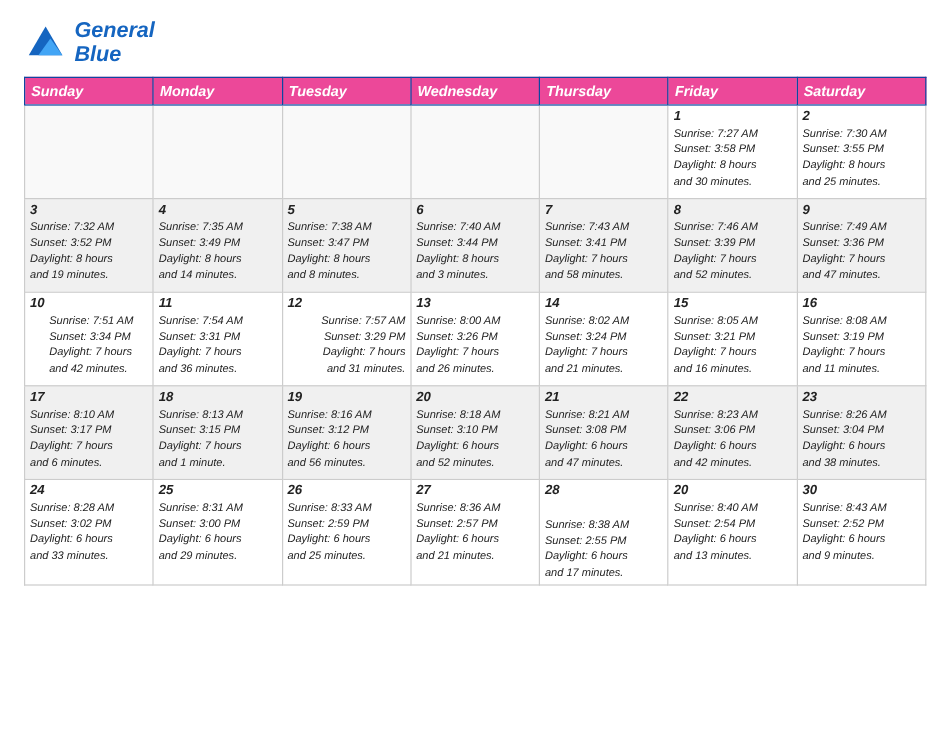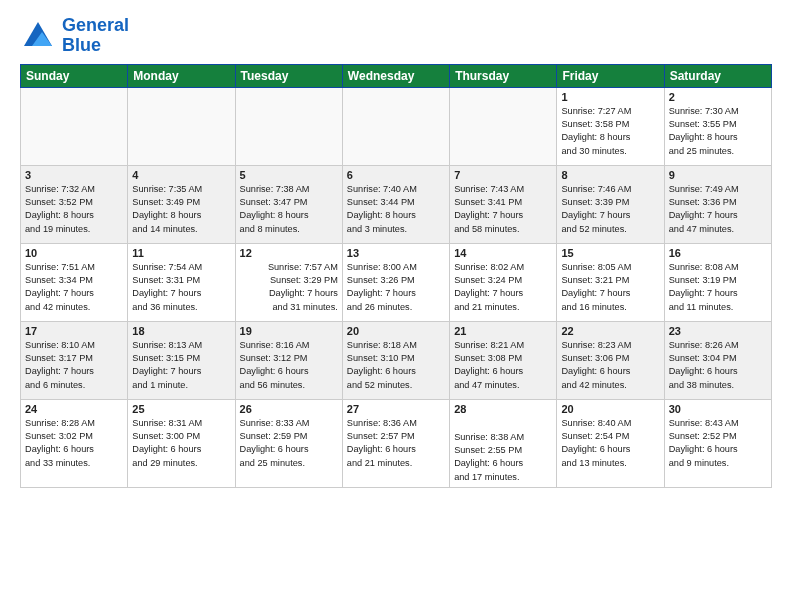--- a/index.html
+++ b/index.html
@@ -7,20 +7,21 @@
       font-family: Arial, sans-serif;
       background: #fff;
       width: 792px;
       height: 612px;
       overflow: hidden;
     }
     .page {
       width: 792px;
       height: 496px;
       padding: 16px 20px 10px 20px;
+      font-style: italic;
     }
     .header-row {
       display: flex;
       align-items: flex-start;
       justify-content: space-between;
       margin-bottom: 8px;
     }
     .logo {
       display: flex;
       align-items: center;
@@ -51,21 +52,21 @@
     .location {
       font-size: 15px;
       color: #333;
     }
     .calendar {
       width: 100%;
       border-collapse: collapse;
       table-layout: fixed;
     }
     .calendar th {
-      background: #15803d;
+      background: #ec4899;
       color: #fff;
       font-size: 12px;
       font-weight: bold;
       text-align: left;
       padding: 4px 5px;
       border: 1px solid #0d47a1;
     }
     .calendar td {
       vertical-align: top;
       border: 1px solid #ccc;
@@ -192,21 +193,21 @@
             <span class="day-num">9</span>
             <div class="day-info" style="white-space: pre-line;">Sunrise: 7:49 AM
 Sunset: 3:36 PM
 Daylight: 7 hours
 and 47 minutes.</div>
           </td>
         </tr>
         <tr>
           <td>
             <span class="day-num">10</span>
-            <div class="day-info" style="white-space: pre-line;">Sunrise: 7:51 AM
+            <div class="day-info" style="white-space: pre-line; margin-left: 16px;">Sunrise: 7:51 AM
 Sunset: 3:34 PM
 Daylight: 7 hours
 and 42 minutes.</div>
           </td>
           <td>
             <span class="day-num">11</span>
             <div class="day-info" style="white-space: pre-line;">Sunrise: 7:54 AM
 Sunset: 3:31 PM
 Daylight: 7 hours
 and 36 minutes.</div>

